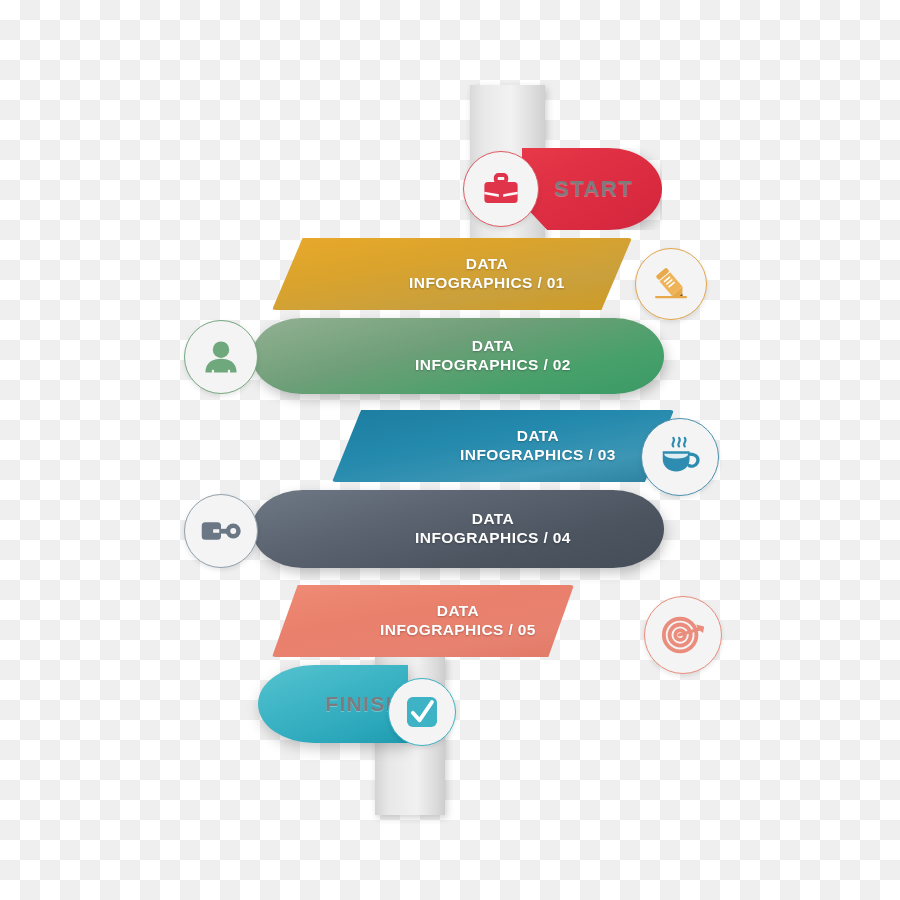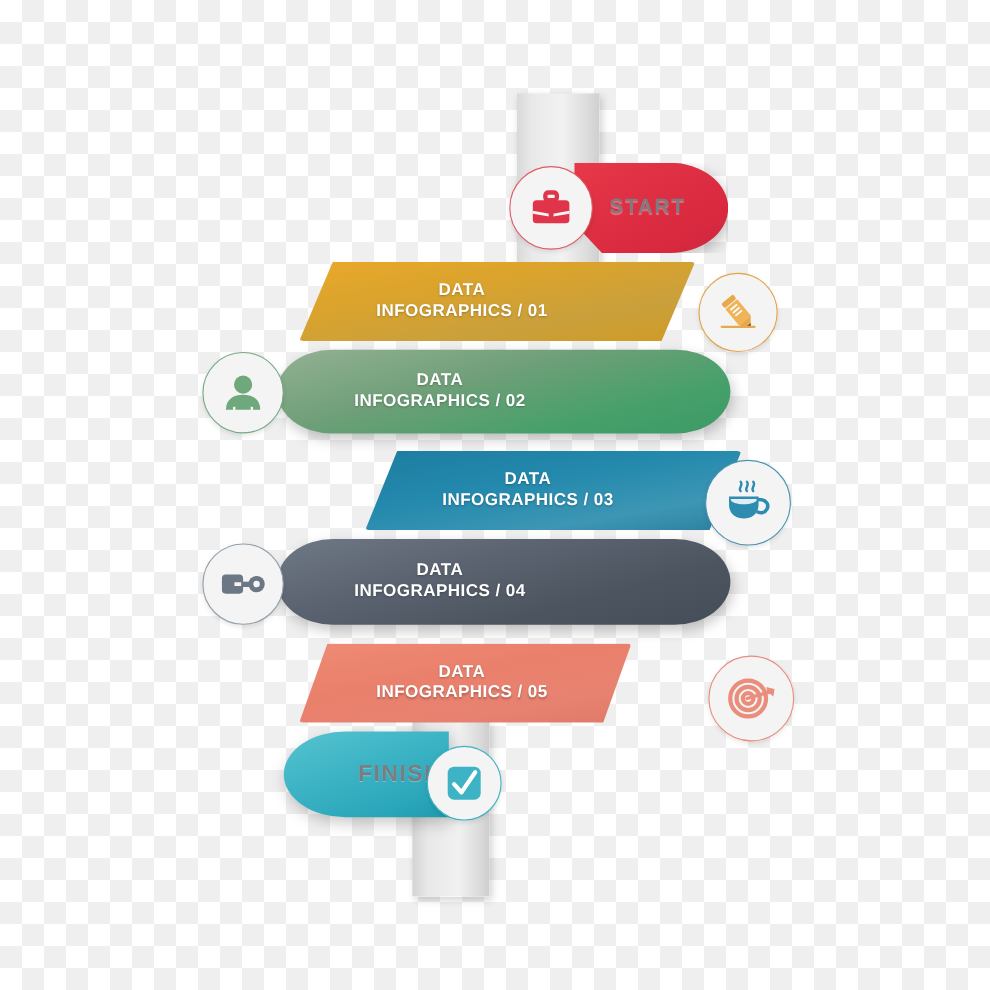--- a/index.html
+++ b/index.html
@@ -22,21 +22,21 @@
     background:linear-gradient(90deg,#d9d9d9 0%,#e9e9e9 18%,#f2f2f2 55%,#dcdcdc 85%,#cfcfcf 100%);
     box-shadow:2px 3px 7px rgba(0,0,0,.18);
   }
   #post-top{left:470px;top:85px;width:75px;height:185px;}
   #post-bottom{left:375px;top:655px;width:70px;height:160px;
     background:linear-gradient(90deg,#d4d4d4 0%,#e8e8e8 20%,#f1f1f1 60%,#dadada 88%,#cdcdcd 100%);}
 
   
   .band{
     position:absolute;
-    display:flex;align-items:center;
+    display:flex;align-items:center;justify-content:center;
     color:#ffffff;
     text-align:center;
     line-height:1.22;
     font-size:15.5px;
     font-weight:bold;
     letter-spacing:.4px;
     filter:drop-shadow(2px 5px 6px rgba(0,0,0,.22));
   }
   .band .txt{
     position:relative;z-index:3;
@@ -68,21 +68,21 @@
   
   #ribbon-start{
     position:absolute;left:522px;top:148px;width:140px;height:82px;
     background:linear-gradient(150deg,#e8394a 0%,#de2f43 40%,#d8293f 75%,#cf2740 100%);
     border-radius:0 70px 70px 0/0 54px 54px 0;
     clip-path:polygon(0 0,100% 0,100% 100%,18% 100%,6% 78%,0 78%);
     display:flex;align-items:center;justify-content:flex-start;
     filter:drop-shadow(2px 5px 7px rgba(0,0,0,.25));
   }
   #ribbon-start .txt{
-    font-size:19px;font-weight:bold;letter-spacing:1.5px;
+    font-size:22px;font-weight:bold;letter-spacing:1.5px;
     color:#7b7b80;
     text-shadow:0 1px 0 rgba(255,255,255,.28);
     padding-left:32px;
   }
 
   
   #ribbon-finish{
     position:absolute;left:258px;top:665px;width:150px;height:78px;
     background:linear-gradient(160deg,#56c3cf 0%,#3bb3c4 45%,#2aa6ba 80%,#1f9aae 100%);
     border-radius:72px 0 0 72px/50px 0 0 50px;

